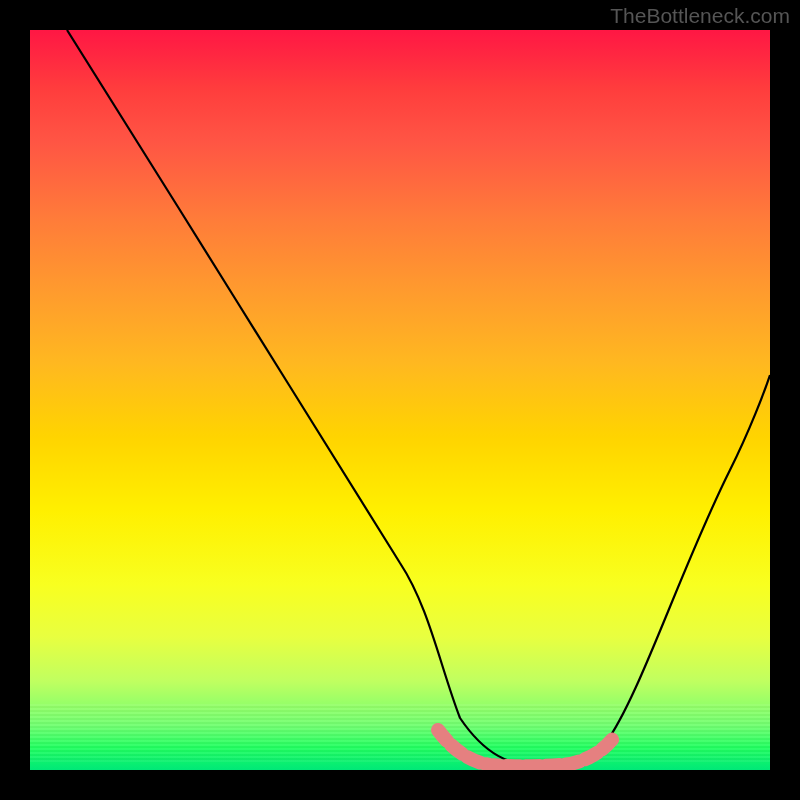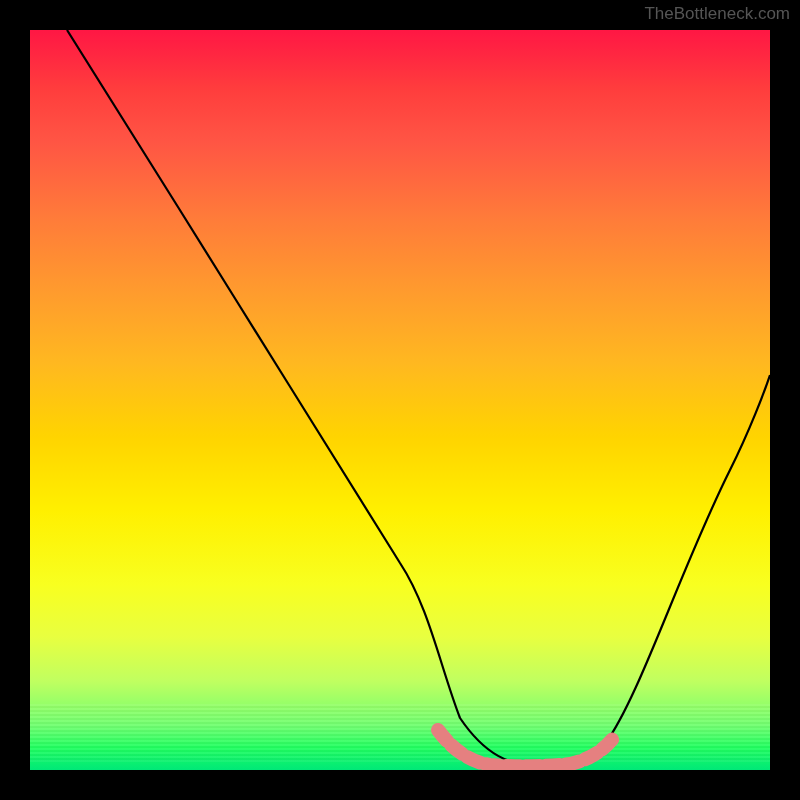--- a/index.html
+++ b/index.html
@@ -9,21 +9,21 @@
     background: #000;
     position: relative;
     overflow: hidden;
     font-family: Arial, sans-serif;
   }
   .watermark {
     position: absolute;
     top: 4px;
     right: 10px;
     color: #555;
-    font-size: 17px;
+    font-size: 21px;
     font-weight: 500;
     z-index: 10;
     margin-left: 8px;
   }
   .plot-area {
     position: absolute;
     left: 30px;
     top: 30px;
     width: 740px;
     height: 740px;

